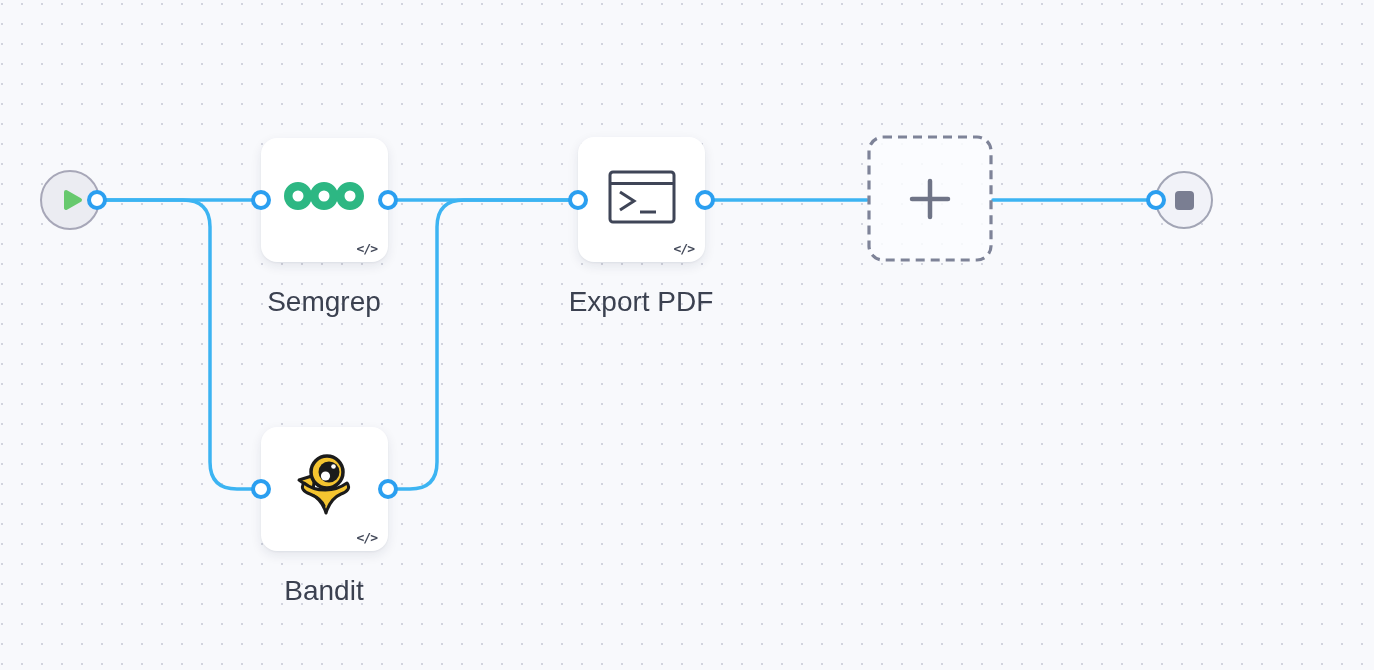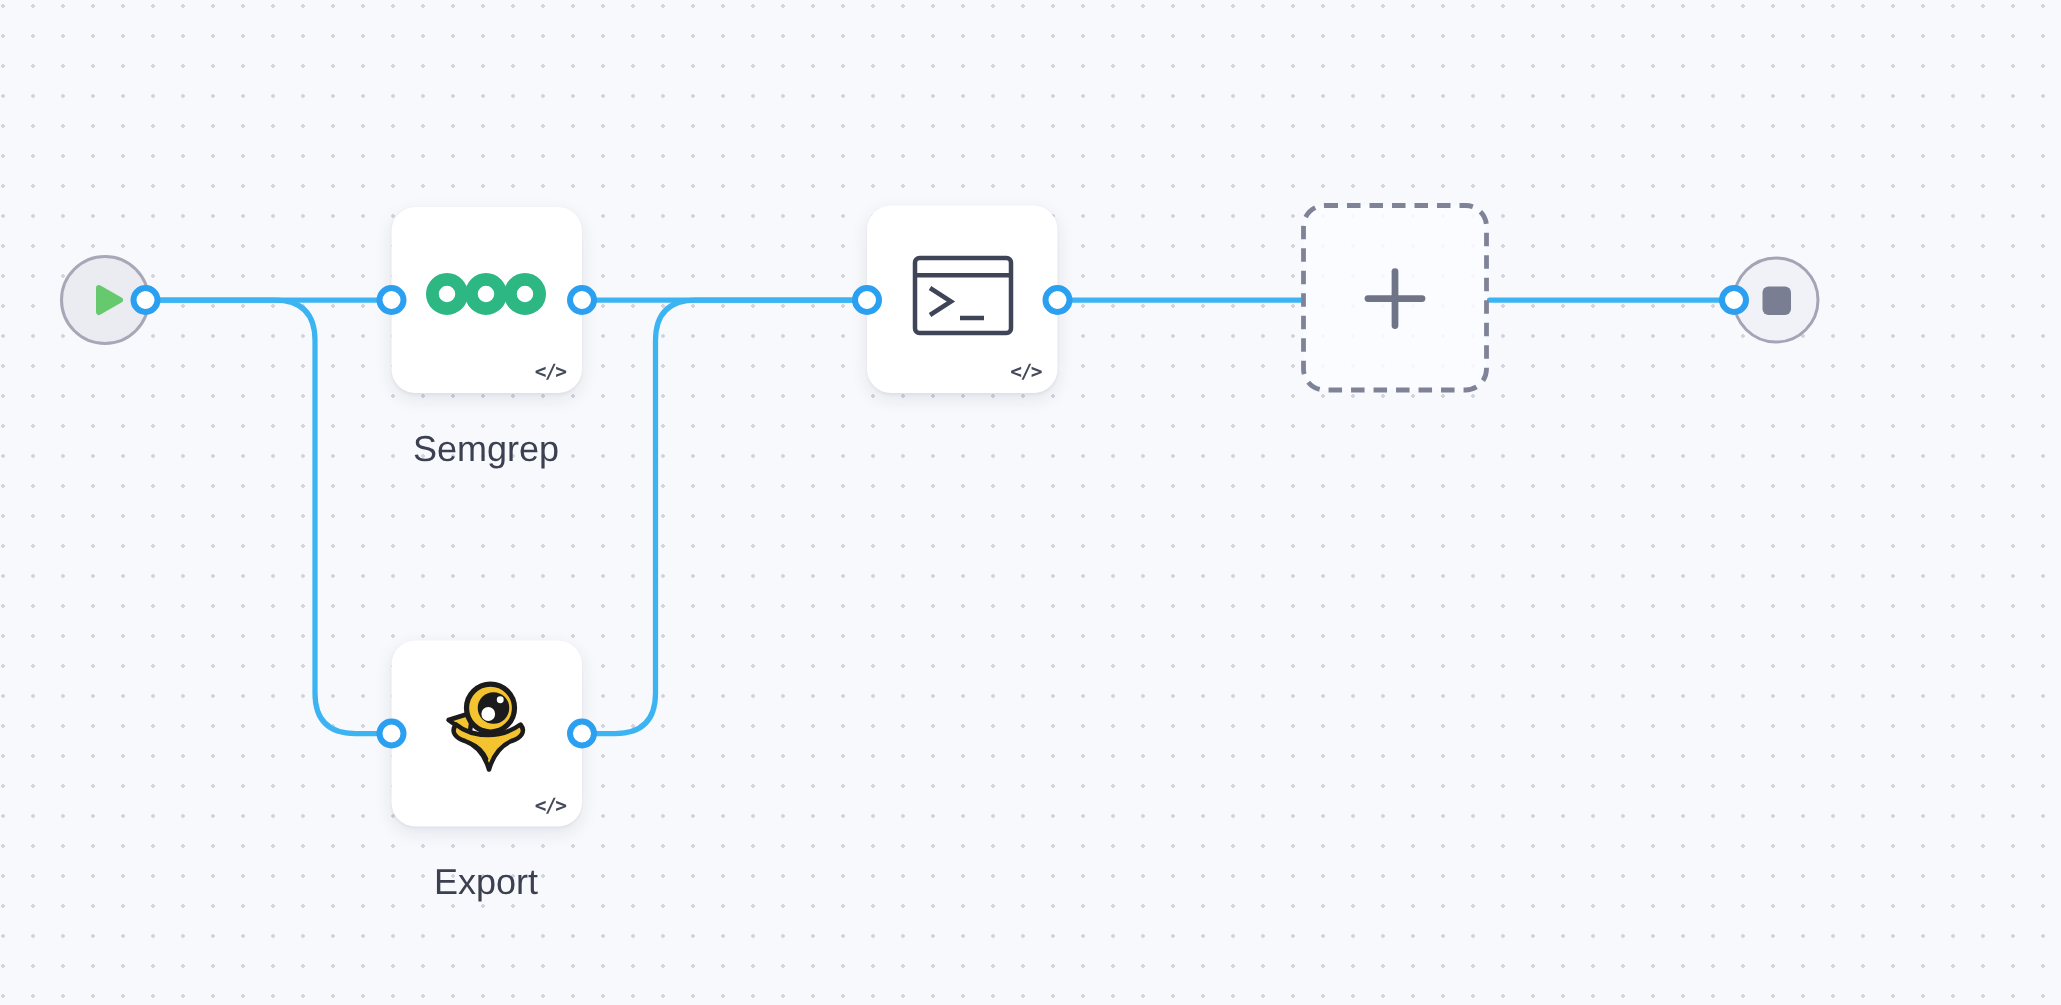--- a/index.html
+++ b/index.html
@@ -45,21 +45,21 @@
     font-size: 13px;
     font-weight: 700;
     letter-spacing: -1px;
     color: #434959;
     font-family: "DejaVu Sans Mono", monospace;
   }
   .node-label {
     position: absolute;
     width: 220px;
     text-align: center;
-    font-size: 24px;
+    font-size: 28px;
     font-weight: 500;
     color: #3b4150;
   }
   .round-node {
     position: absolute;
     border-radius: 50%;
     display: flex;
     align-items: center;
     justify-content: center;
     box-sizing: border-box;
@@ -143,33 +143,34 @@
         <circle cx="33" cy="21" r="16" fill="#f4c430" stroke="#1b1b1b" stroke-width="3.5"></circle>
         <circle cx="35" cy="21" r="10.5" fill="#1b1b1b"></circle>
         <circle cx="31.5" cy="25" r="4.6" fill="#ffffff"></circle>
         <circle cx="39.5" cy="15.5" r="2.3" fill="#ffffff"></circle>
         <path d="M 10 32 C 6 37 10 41 16 43 C 24 46 29 52 32 62 C 35 52 40 46 47 43 C 53 41 57 37 53 32 C 46 37 39 39 31.5 39 C 24 39 16 37 10 32 Z" fill="#f4c430" stroke="#1b1b1b" stroke-width="3" stroke-linejoin="round"></path>
         <path d="M 19 44 Q 27 47 30.5 55" fill="none" stroke="#1b1b1b" stroke-width="2.2" stroke-linecap="round"></path>
       </svg>
     </span>
     <span class="code-badge">&lt;/&gt;</span>
   </div>
-  <div class="node-label" style="left:214px; top:575px;">Export</div>
+  <div class="node-label" style="left:214px; top:575px;">Bandit</div>
 
   <div class="node-card" style="left:578px; top:137px; width:127px; height:125px;">
     <span style="display:flex; margin-bottom:6px;">
       <svg width="68" height="54" viewBox="0 0 68 54">
         <rect x="2" y="2" width="64" height="50" rx="3" fill="none" stroke="#3f4557" stroke-width="3"></rect>
         <line x1="2" y1="13.5" x2="66" y2="13.5" stroke="#3f4557" stroke-width="3"></line>
         <path d="M 12 22 L 26 31 L 12 40" fill="none" stroke="#3f4557" stroke-width="3"></path>
         <line x1="32" y1="42" x2="48" y2="42" stroke="#3f4557" stroke-width="3"></line>
       </svg>
     </span>
     <span class="code-badge">&lt;/&gt;</span>
   </div>
+  <div class="node-label" style="left:531px; top:286px;">Export PDF</div>
 
   <div class="add-step">
     <svg class="dash-frame" width="126" height="127" viewBox="0 0 126 127">
       <rect x="2" y="2" width="122" height="123" rx="14" fill="rgba(252,253,255,0.85)" stroke="#7e8398" stroke-width="3.2" stroke-dasharray="9 6"></rect>
     </svg>
     <span style="display:flex; position:relative;">
       <svg width="44" height="44" viewBox="0 0 44 44">
         <line x1="22" y1="4" x2="22" y2="40" stroke="#6f7487" stroke-width="4.5" stroke-linecap="round"></line>
         <line x1="4" y1="22" x2="40" y2="22" stroke="#6f7487" stroke-width="4.5" stroke-linecap="round"></line>
       </svg>

